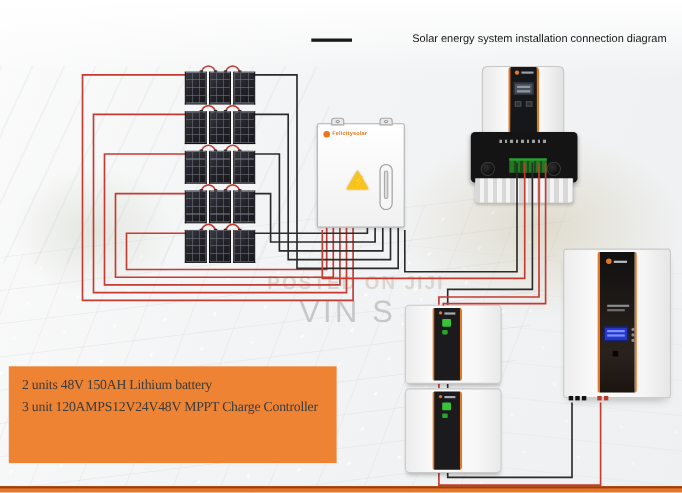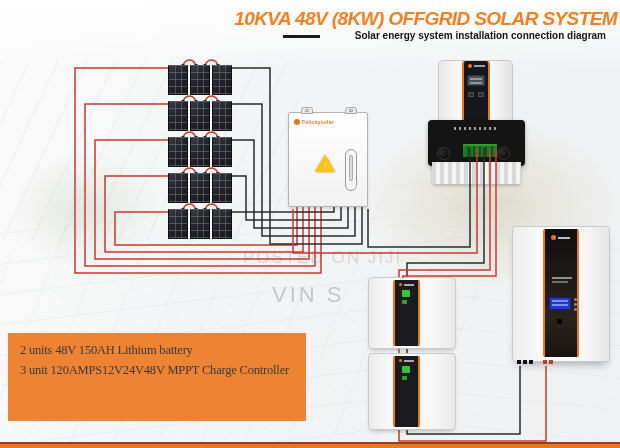--- a/index.html
+++ b/index.html
@@ -29,27 +29,27 @@
   .bg-green{position:absolute;left:10px;top:150px;width:150px;height:120px;z-index:0;
     background:radial-gradient(ellipse at center,rgba(176,186,158,.28),rgba(176,186,158,0) 70%);}
   .bg-streak{position:absolute;left:0;top:60px;width:300px;height:180px;z-index:0;opacity:.5;
     background:repeating-linear-gradient(115deg,rgba(214,219,223,.45) 0 2px,rgba(0,0,0,0) 2px 26px);}
 
   
   .title{position:absolute;top:8px;left:200px;right:3px;text-align:right;z-index:6;
     font-size:19px;font-weight:bold;font-style:italic;letter-spacing:-.6px;
     color:#F57E20;white-space:nowrap;}
   .subtitle{position:absolute;top:30px;right:14px;z-index:6;
-    font-size:10px;font-weight:bold;color:#151515;white-space:nowrap;}
+    font-size:10px;font-weight:normal;color:#151515;white-space:nowrap;}
   .subtitle-dash{position:absolute;top:35px;left:283px;width:37px;height:3px;background:#1a1a1a;z-index:6;}
 
   
   .wm1{position:absolute;left:243px;top:248px;z-index:1;font-size:17px;letter-spacing:2px;
-    color:#d9d2ca;font-weight:normal;opacity:.9;}
-  .wm2{position:absolute;left:272px;top:282px;z-index:1;font-size:22px;letter-spacing:3px;
+    color:#d9d2ca;font-weight:bold;opacity:.9;}
+  .wm2{position:absolute;left:272px;top:268px;z-index:1;font-size:28px;letter-spacing:3px;
     color:#c3c3c3;opacity:.9;}
 
   
   svg.wires{position:absolute;left:0;top:0;z-index:2;}
   svg.wires-front{position:absolute;left:0;top:0;z-index:4;}
   .wire-r{stroke:#C43B31;stroke-width:1.5;fill:none;}
   .wire-k{stroke:#2b2b2b;stroke-width:1.5;fill:none;}
 
   
   .panel{position:absolute;width:20px;height:30px;z-index:3;
@@ -323,21 +323,20 @@
   </div>
 
   <svg class="wires-front" width="620" height="448">
     <polyline class="wire-k" points="470,148 470,247 368,247 368,209"></polyline>
     <polyline class="wire-r" points="477,148 477,253 293,253 293,209"></polyline>
     <polyline class="wire-k" points="484,148 484,263 407,263 407,277"></polyline>
     <polyline class="wire-r" points="490,148 490,270 399,270 399,277"></polyline>
     <polyline class="wire-r" points="496,148 496,276 403,276 403,278"></polyline>
   </svg>
 
-  <div class="title">10KVA 48V (8KW) OFFGRID SOLAR SYSTEM</div>
   <div class="subtitle-dash"></div>
   <div class="subtitle">Solar energy system installation connection diagram</div>
 
   <div class="specs">
     <div>2 units 48V 150AH Lithium battery</div>
     <div>3 unit 120AMPS12V24V48V MPPT Charge Controller</div>
   </div>
 
   <div class="bottom-bar"></div>
 

